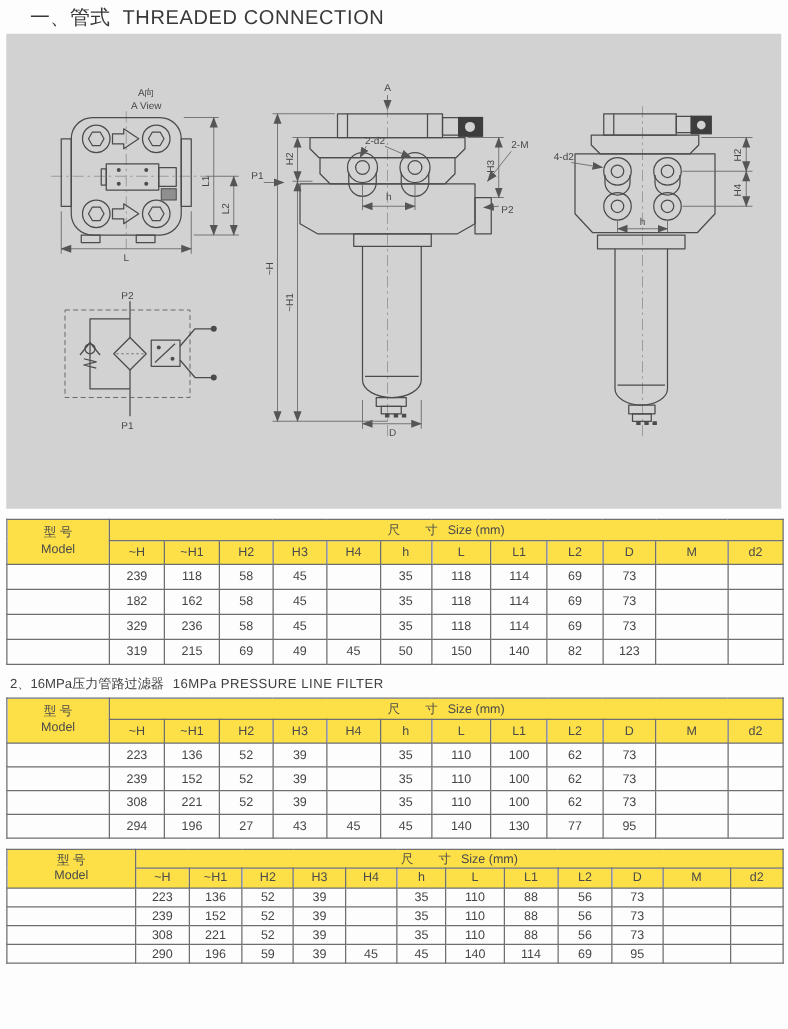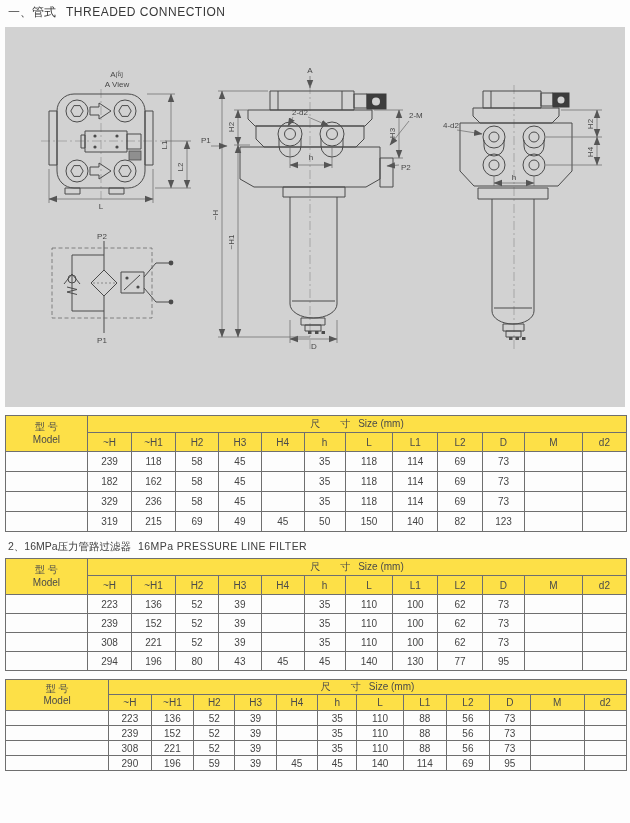--- a/index.html
+++ b/index.html
@@ -1,19 +1,19 @@
 <!DOCTYPE html>
 <html><head>
 <meta charset="utf-8">
 <style>
   html,body{margin:0;padding:0}
   body{width:630px;height:823px;overflow:hidden;background:#fdfdfd;
        font-family:"Liberation Sans",sans-serif;color:#3f3f3f}
   .hdr1{margin:5px 0 0 8px;font-size:12.5px;height:16px;color:#383838}
-  .hdr2{margin:4px 0 0 8px;font-size:12px;height:16px;color:#383838}
+  .hdr2{margin:4px 0 0 24px;font-size:16px;height:16px;color:#383838}
   .hdr1 .en,.hdr2 .en{margin-left:10px;letter-spacing:.5px}
   .panel{position:relative;margin:7px 0 0 5px;width:620px;height:380px;background:#d2d2d2}
   .sec{margin-top:8px}
   .sec-title{margin:0 0 4px 8px;font-size:10.5px;color:#404040}
   .sec-title .en{margin-left:7px;letter-spacing:.4px}
   .spec{border-collapse:collapse;table-layout:fixed;width:622px;margin-left:5px;
         font-size:10px;color:#454545}
   .spec th,.spec td{border:1px solid #6f6f6f;text-align:center;padding:0;font-weight:normal;
         overflow:hidden;white-space:nowrap}
   .spec thead th{background:#fde047;color:#4a4a4a}
@@ -433,21 +433,21 @@
             <td>100</td>
             <td>62</td>
             <td>73</td>
             <td></td>
             <td></td>
           </tr>
           <tr>
             <td></td>
             <td>294</td>
             <td>196</td>
-            <td>80</td>
+            <td>27</td>
             <td>43</td>
             <td>45</td>
             <td>45</td>
             <td>140</td>
             <td>130</td>
             <td>77</td>
             <td>95</td>
             <td></td>
             <td></td>
           </tr>

